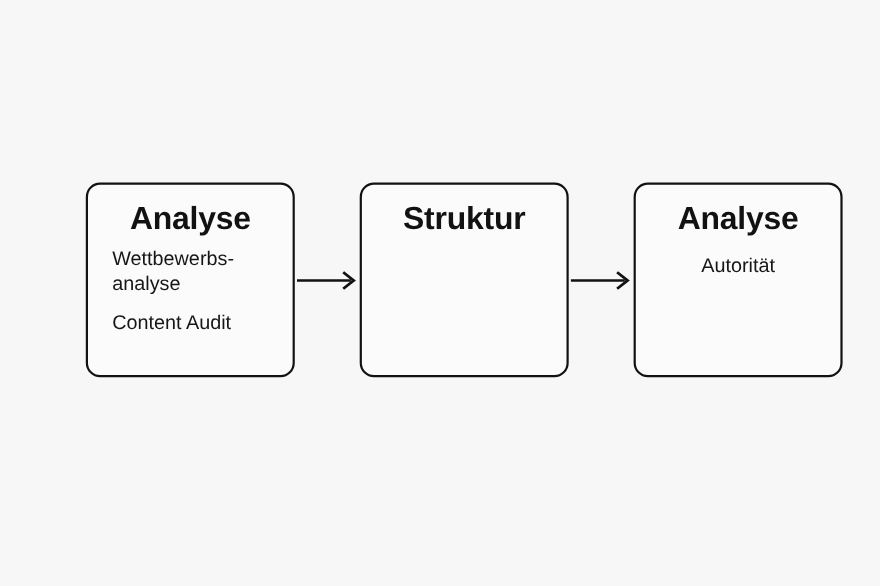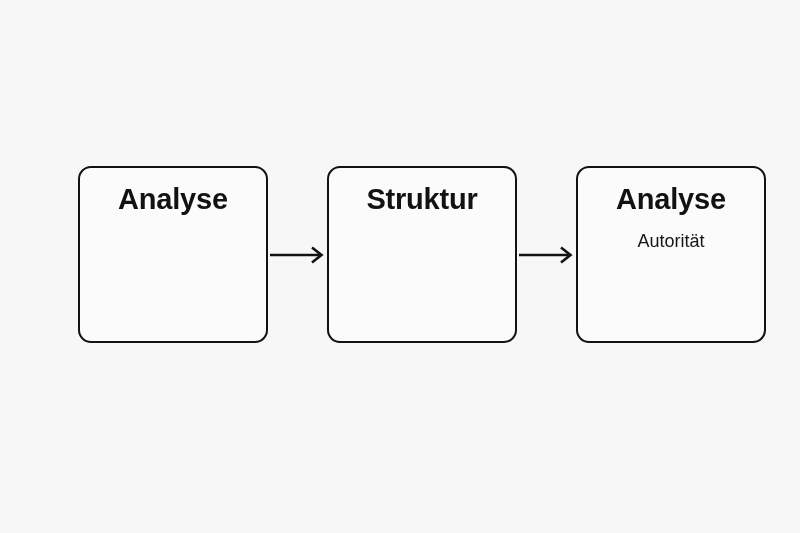--- a/index.html
+++ b/index.html
@@ -104,20 +104,25 @@
 </style>
 </head>
 <body>
 
 <div id="canvas">
 
   <div class="flow-row">
 
     <div class="step-box box-1">
       <div class="step-title">Analyse</div>
+      <ul class="step-items">
+        <li class="step-item">Wettbewerbs-
+analyse</li>
+        <li class="step-item">Content Audit</li>
+      </ul>
     </div>
 
     <div class="connector">
       <span>
         <svg width="56" height="22" viewBox="0 0 56 22" aria-hidden="true">
           <line x1="0" y1="11" x2="49" y2="11" stroke="#121212" stroke-width="2.4" stroke-linecap="butt"></line>
           <polyline points="42,3.5 51.5,11 42,18.5" fill="none" stroke="#121212" stroke-width="2.6" stroke-linejoin="miter" stroke-linecap="butt"></polyline>
         </svg>
       </span>
     </div>

